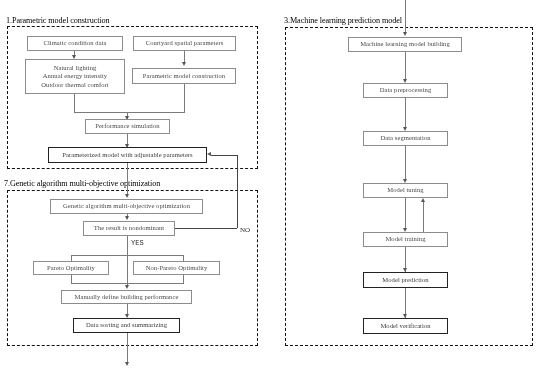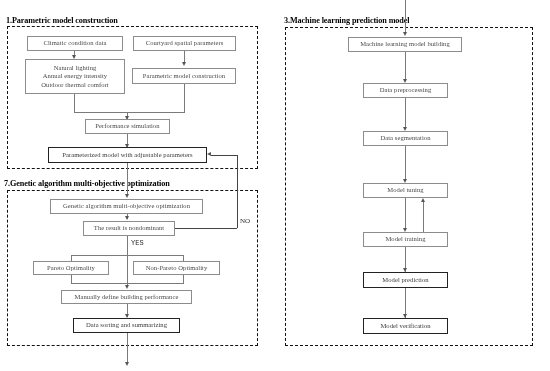--- a/index.html
+++ b/index.html
@@ -4,21 +4,21 @@
 <style>
   html,body{margin:0;padding:0;background:#ffffff;}
   body{width:550px;height:371px;position:relative;overflow:hidden;
        font-family:"Liberation Serif","DejaVu Serif",serif;color:#1a1a1a;}
 
   #canvas{position:absolute;left:0;top:0;width:550px;height:371px;}
 
   
   .section{position:absolute;border:1px dashed #111;box-sizing:border-box;}
 
-  .section-title{position:absolute;font-weight:bold;font-size:8.2px;
+  .section-title{position:absolute;font-weight:normal;font-size:8.2px;
       letter-spacing:-0.1px;white-space:nowrap;line-height:9px;color:#000;
       font-family:"Liberation Serif","DejaVu Serif",serif;}
 
   
   .node{position:absolute;box-sizing:border-box;background:#fff;
         border:1px solid #8c8c8c;display:flex;align-items:center;
         justify-content:center;text-align:center;color:#4a4a4a;
         font-size:6.6px;line-height:8.6px;letter-spacing:0.05px;
         padding:0 2px;}
   .node.bold{border:1.6px solid #222;color:#3a3a3a;}
@@ -88,21 +88,21 @@
 
   <div class="vline" style="left:127px;top:214px;height:5px;"></div>
   <div class="arrow" style="left:125px;top:216px;"></div>
 
   <div class="node" style="left:83px;top:221px;width:92px;height:15px;">The result is nondominant</div>
 
   <div class="hline dark" style="left:175px;top:228px;width:62px;"></div>
   <div class="vline dark" style="left:237px;top:155px;height:73px;"></div>
   <div class="hline dark" style="left:211px;top:155px;width:26px;"></div>
   <div class="arrow left" style="left:207px;top:152px;"></div>
-  <div class="edge-label" style="left:192px;top:217px;padding-left:48px;">NO</div>
+  <div class="edge-label" style="left:192px;top:226px;padding-left:48px;">NO</div>
 
   <div class="vline" style="left:127px;top:236px;height:24px;"></div>
   <div class="edge-label" style="left:131px;top:239px;font-family:Liberation Mono, monospace;">YES</div>
 
   <div class="hline" style="left:71px;top:255px;width:112px;"></div>
   <div class="vline" style="left:71px;top:255px;height:6px;"></div>
   <div class="vline" style="left:183px;top:255px;height:6px;"></div>
 
   <div class="node" style="left:33px;top:261px;width:76px;height:14px;">Pareto Optimality</div>
   <div class="node" style="left:133px;top:261px;width:87px;height:14px;">Non-Pareto Optimality</div>

